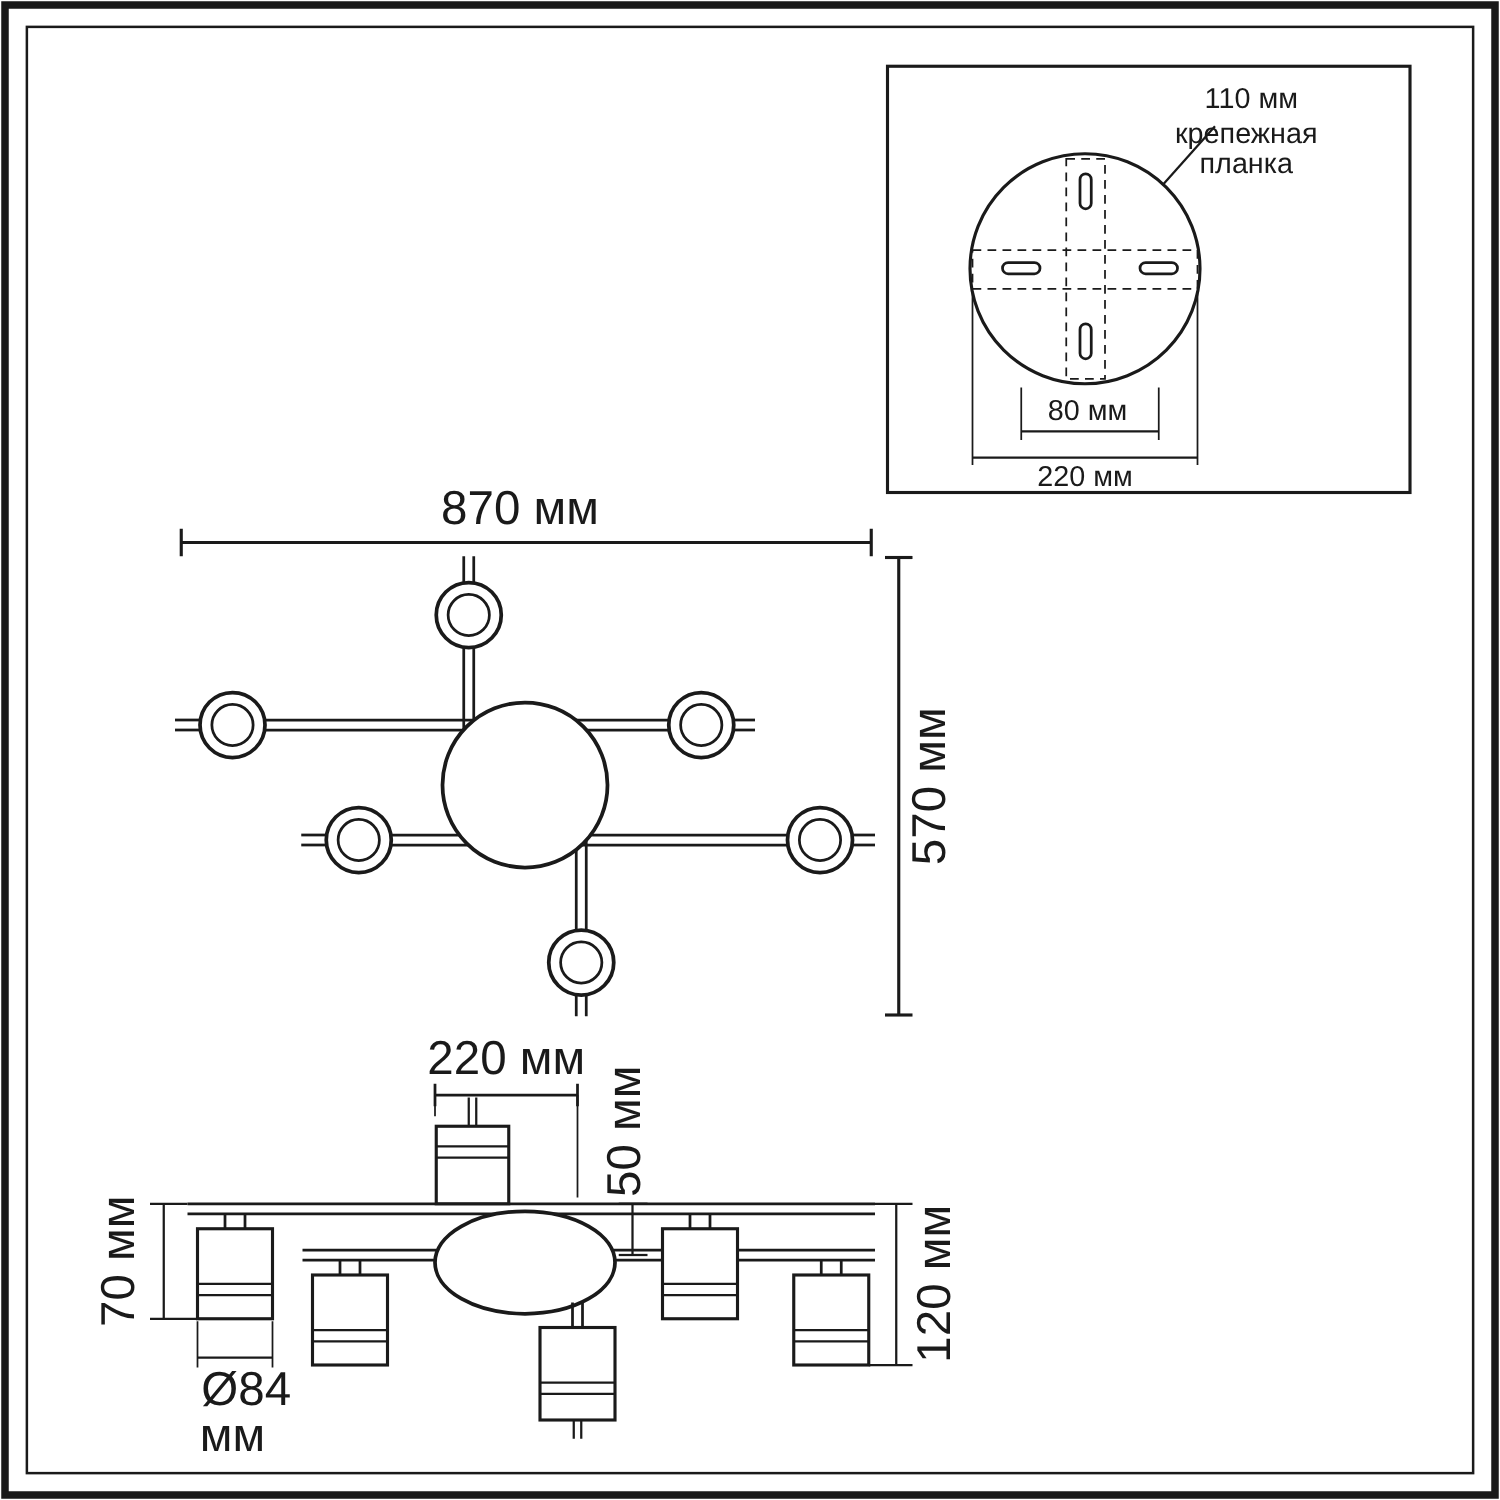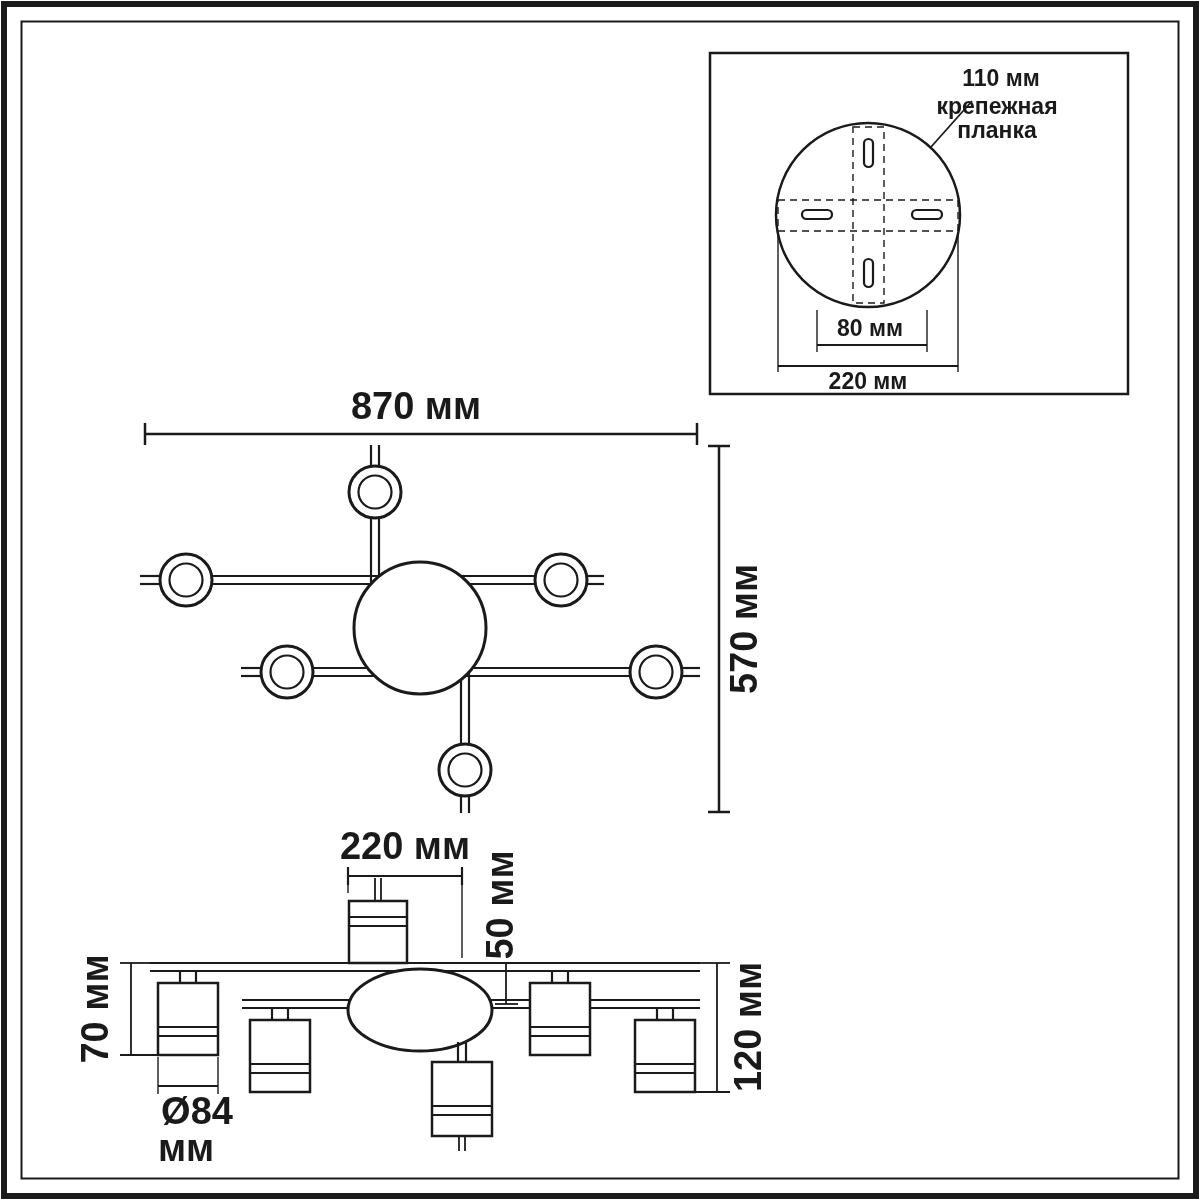--- a/index.html
+++ b/index.html
@@ -1,16 +1,16 @@
 <!DOCTYPE html>
 <html><head>
 <meta charset="utf-8">
 <style>
   html,body{margin:0;padding:0;background:#e8e8e8;}
-  .page{width:1200px;height:1200px;background:#ffffff;position:relative;margin:0 auto;font-weight:bold;}
+  .page{width:1200px;height:1200px;background:#ffffff;position:relative;margin:0 auto;}
   svg{display:block;}
   .ink{stroke:#1a1a1a;fill:none;}
   .sw3{stroke-width:3;}
   .sw25{stroke-width:2.5;}
   .sw22{stroke-width:2.2;}
   .sw18{stroke-width:1.8;}
   .sw16{stroke-width:1.4;}
   .fillw{fill:#ffffff;}
   .dash{stroke-dasharray:7 5;}
   text{fill:#1a1a1a;font-family:"Liberation Sans","DejaVu Sans",sans-serif;}

